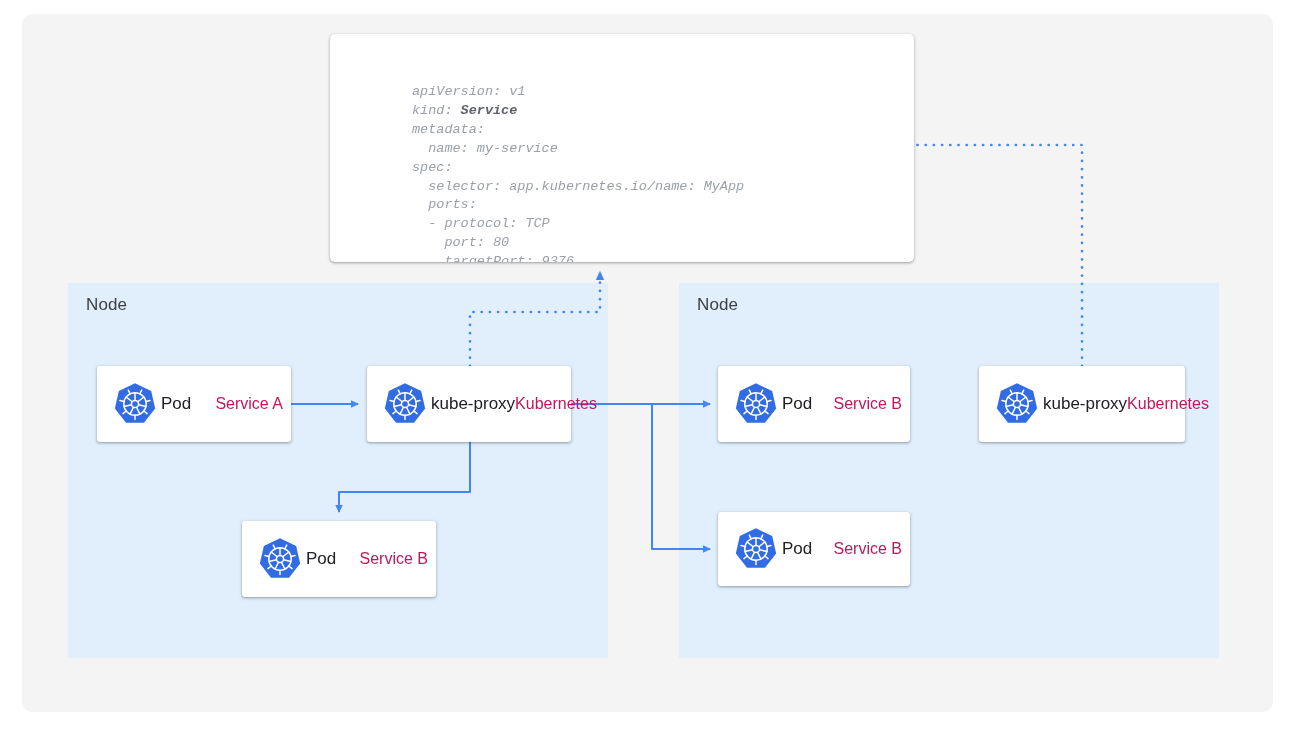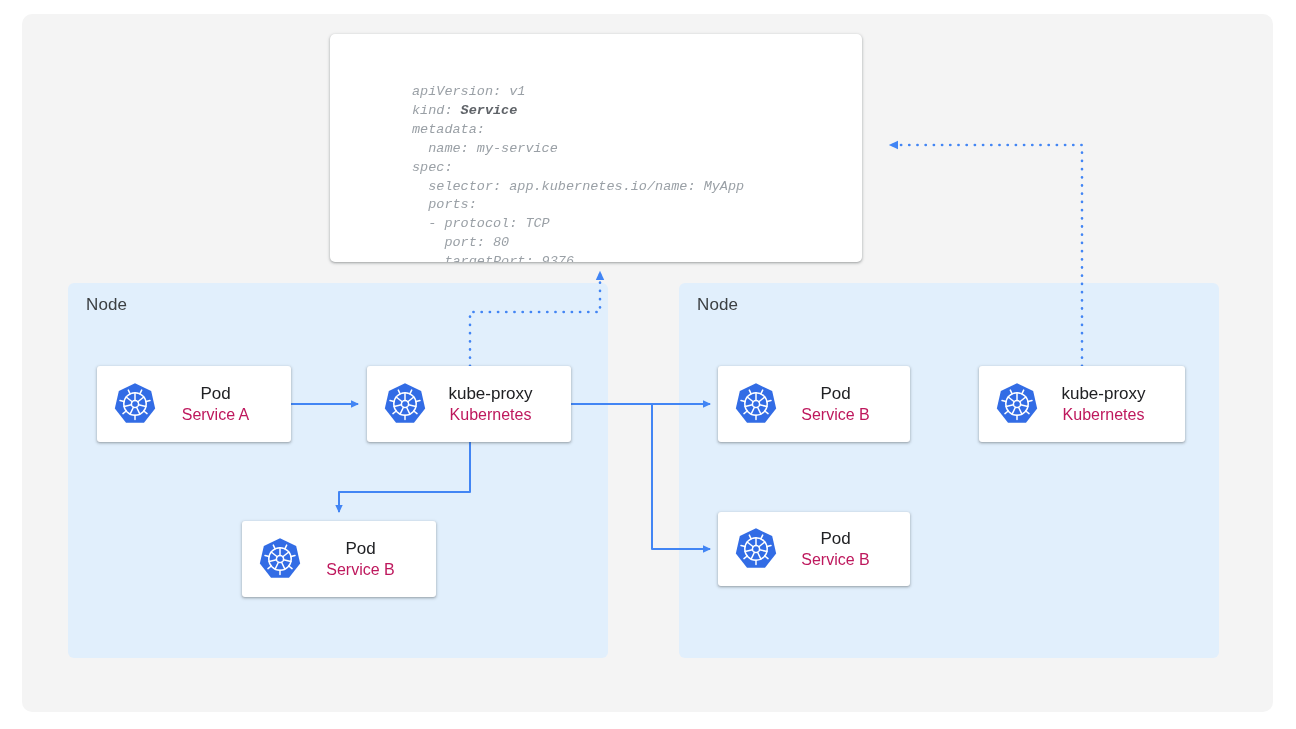--- a/index.html
+++ b/index.html
@@ -39,21 +39,21 @@
     top: 0;
     width: 1296px;
     height: 729px;
     pointer-events: none;
   }
 
   
   .node-box {
     position: absolute;
     background: #e1effc;
-    border-radius: 6px;
+    border-radius: 0;
   }
   #node-left  { left: 68px;  top: 283px; width: 540px; height: 375px; }
   #node-right { left: 679px; top: 283px; width: 540px; height: 375px; }
 
   .node-label {
     position: absolute;
     left: 18px;
     top: 12px;
     font-size: 17px;
     color: #3c4043;
@@ -73,24 +73,24 @@
   }
   .card .k8s-icon {
     flex: 0 0 auto;
     margin-left: 16px;
     width: 44px;
     height: 44px;
   }
   .card .card-text {
     flex: 1 1 auto;
     display: flex;
-    flex-direction: column;
+    flex-direction: row;
     align-items: center;
-    justify-content: center;
-    padding: 0 21px 0 4px;
+    justify-content: space-between;
+    padding: 0 8px 0 4px;
     line-height: 1.22;
   }
   .card .title {
     font-size: 17px;
     color: #202124;
     white-space: nowrap;
   }
   .card .subtitle {
     font-size: 16px;
     color: #be185d;
@@ -103,21 +103,21 @@
   #pod-b-left       { left: 242px; top: 521px; width: 194px; height: 76px; }
   #pod-b-right-1    { left: 718px; top: 366px; width: 192px; height: 76px; }
   #pod-b-right-2    { left: 718px; top: 512px; width: 192px; height: 74px; }
   #kube-proxy-right { left: 979px; top: 366px; width: 206px; height: 76px; }
 
   
   #yaml-card {
     position: absolute;
     left: 330px;
     top: 34px;
-    width: 532px;
+    width: 584px;
     height: 228px;
     background: #ffffff;
     border-radius: 5px;
     box-shadow: 0 1px 2px rgba(60,64,67,.30), 0 1px 3px 1px rgba(60,64,67,.15);
     box-sizing: border-box;
     overflow: hidden;
   }
   #yaml-code {
     position: absolute;
     left: 82px;

